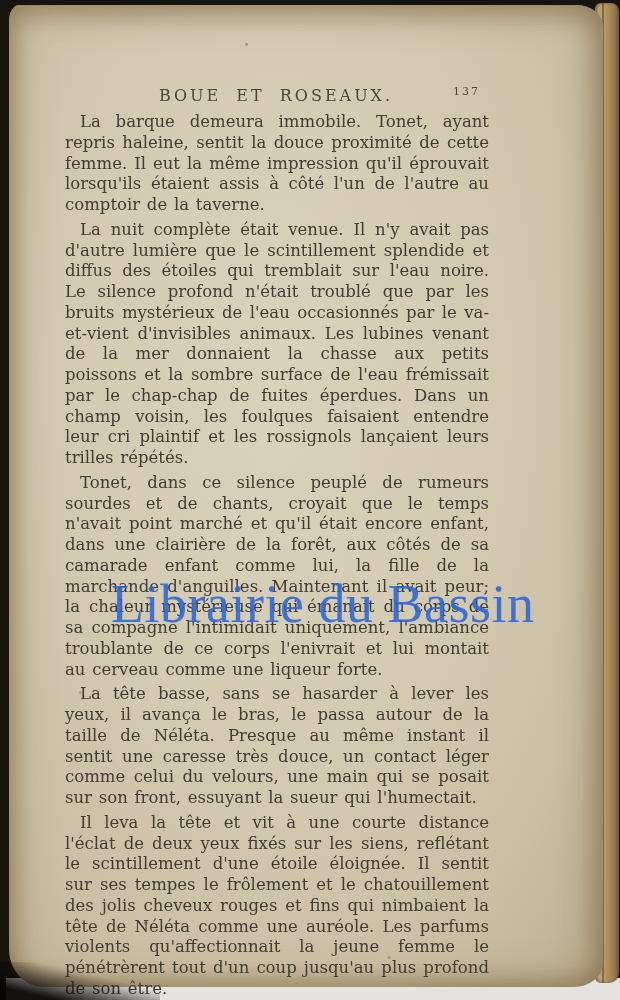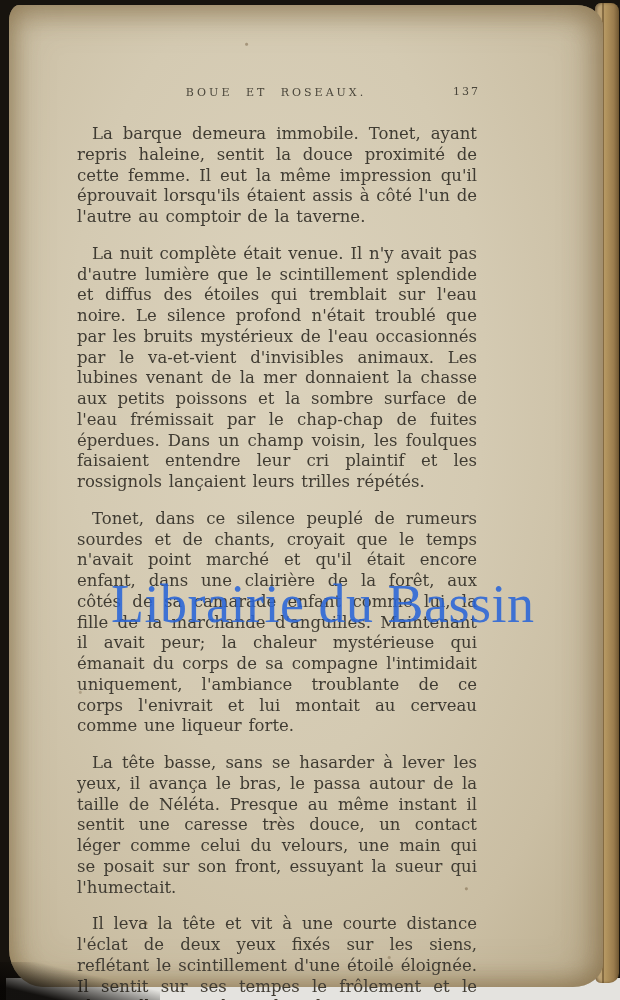--- a/index.html
+++ b/index.html
@@ -53,32 +53,32 @@
     position:absolute; left:0; bottom:0; width:160px; height:38px;
     background:linear-gradient(to top right, rgba(8,6,4,0.95) 18%, rgba(8,6,4,0) 62%);
     z-index:3;
   }
   .header {
     position:absolute; left:62px; top:86px; width:428px; z-index:3;
     color:#4a463b;
   }
   .running-title {
     display:block; text-align:center;
-    font-size:11px; letter-spacing:3px; word-spacing:7px;
+    font-size:16px; letter-spacing:3px; word-spacing:7px;
   }
   .page-number {
     position:absolute; right:10px; top:-1px;
     font-size:11px; letter-spacing:2px;
   }
   .text-block {
     position:absolute; left:61px; top:108px; width:432px; z-index:3;
     font-size:16.5px; line-height:20.75px; color:#403c33;
     text-align:justify; hyphens:none;
   }
-  .text-block p { margin:16px; text-indent:15px; word-spacing:1.5px; }
+  .text-block p { margin:4px; text-indent:15px; word-spacing:1.5px; }
   .watermark {
     position:absolute; left:111px; top:577px; z-index:5;
     font-family:Liberation Serif, serif;
     font-size:54px; line-height:1; letter-spacing:0.5px;
     color:#2a66d9; opacity:0.88; white-space:nowrap;
   }
 </style>
 </head>
 <body>
 

